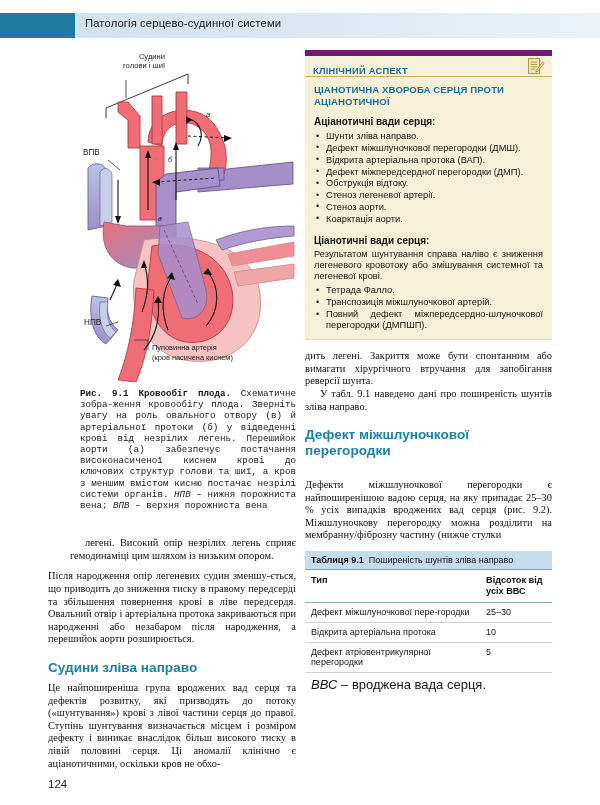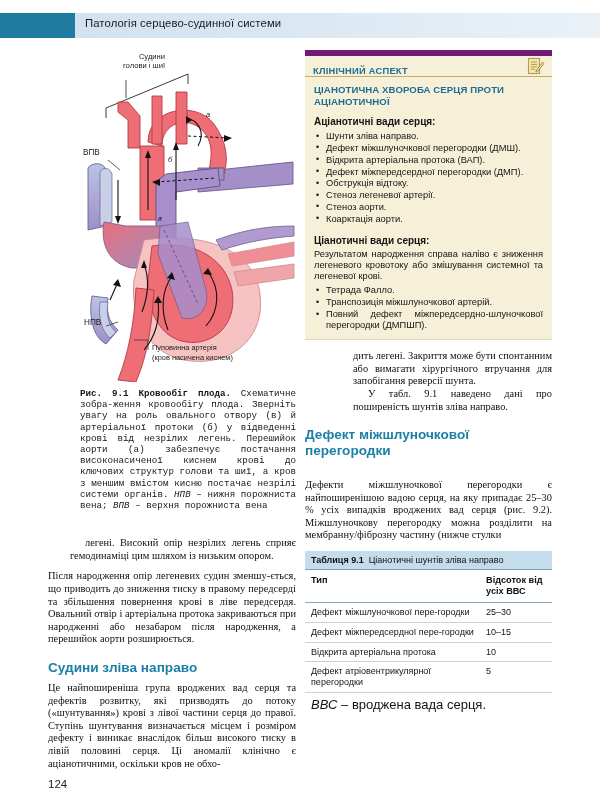--- a/index.html
+++ b/index.html
@@ -108,21 +108,21 @@
   }
   ul.clin-list li:before{
     content:"\2022"; position:absolute; left:-10px; top:-.5px; font-size:9px;
   }
   .clin-para{
     padding:2px 9px 0 9px;
     font-size:9.3px; line-height:11.3px; color:#141414; text-align:justify;
   }
 
   
-  .right-body{ margin-top:10px;margin-left:48px; }
+  .right-body{ margin-top:10px; }
 
   
   .tbl{
     width:247px; margin-top:9px;
     border-collapse:collapse;
     font-family:"Liberation Sans", sans-serif;
   }
   .tbl-cap{
     background:#c5dced;
     font-size:9px; color:#111;
@@ -322,21 +322,21 @@
       <li>Дефект міжшлуночкової перегородки (ДМШ).</li>
       <li>Відкрита артеріальна протока (ВАП).</li>
       <li>Дефект міжпередсердної перегородки (ДМП).</li>
       <li>Обструкція відтоку.</li>
       <li>Стеноз легеневої артерії.</li>
       <li>Стеноз аорти.</li>
       <li>Коарктація аорти.</li>
     </ul>
 
     <div class="clin-sub">Ціанотичні вади серця:</div>
-    <div class="clin-para">Результатом народження справа наліво є зниження легеневого кровотоку або змішування системної та легеневої крові.</div>
+    <div class="clin-para">Результатом шунтування справа наліво є зниження легеневого кровотоку або змішування системної та легеневої крові.</div>
     <ul class="clin-list">
       <li>Тетрада Фалло.</li>
       <li>Транспозиція міжшлуночкової артерій.</li>
       <li>Повний дефект міжпередсердно-шлуночкової перегородки (ДМПШП).</li>
     </ul>
   </div>
 
   <div class="serif right-body">
     <p>дить легені. Закриття може бути спонтанним або вимагати хірургічного втручання для запобігання реверсії шунта.</p>
     <p class="indent">У табл. 9.1 наведено дані про поширеність шунтів зліва направо.</p>
@@ -349,34 +349,30 @@
 
   <div class="serif">
     <p>Дефекти міжшлуночкової перегородки є найпоширенішою вадою серця, на яку припадає 25–30 % усіх випадків вроджених вад серця (рис. 9.2). Міжшлуночкову перегородку можна розділити на мембранну/фіброзну частину (нижче стулки</p>
   </div>
 
   <table class="tbl">
     <tbody>
         <tr>
       <td class="tbl-cap" colspan="2">
         <b><span>Таблиця 9.1</span></b>&nbsp;
-        <span>Ціанотичні шунтів зліва направо</span>
+        <span>Поширеність шунтів зліва направо</span>
       </td>
     </tr>
     <tr class="tbl-head">
       <td>Тип</td>
       <td class="num">Відсоток від усіх ВВС</td>
     </tr>
     <tr>
       <td class="cell">Дефект міжшлуночкової пере-городки</td>
       <td class="cell num">25–30</td>
-    </tr>
-    <tr>
-      <td class="cell">Дефект міжпередсердної пере-городки</td>
-      <td class="cell num">10–15</td>
     </tr>
     <tr>
       <td class="cell">Відкрита артеріальна протока</td>
       <td class="cell num">10</td>
     </tr>
     <tr>
       <td class="cell">Дефект атріовентрикулярної перегородки</td>
       <td class="cell num">5</td>
     </tr>
     <tr>

